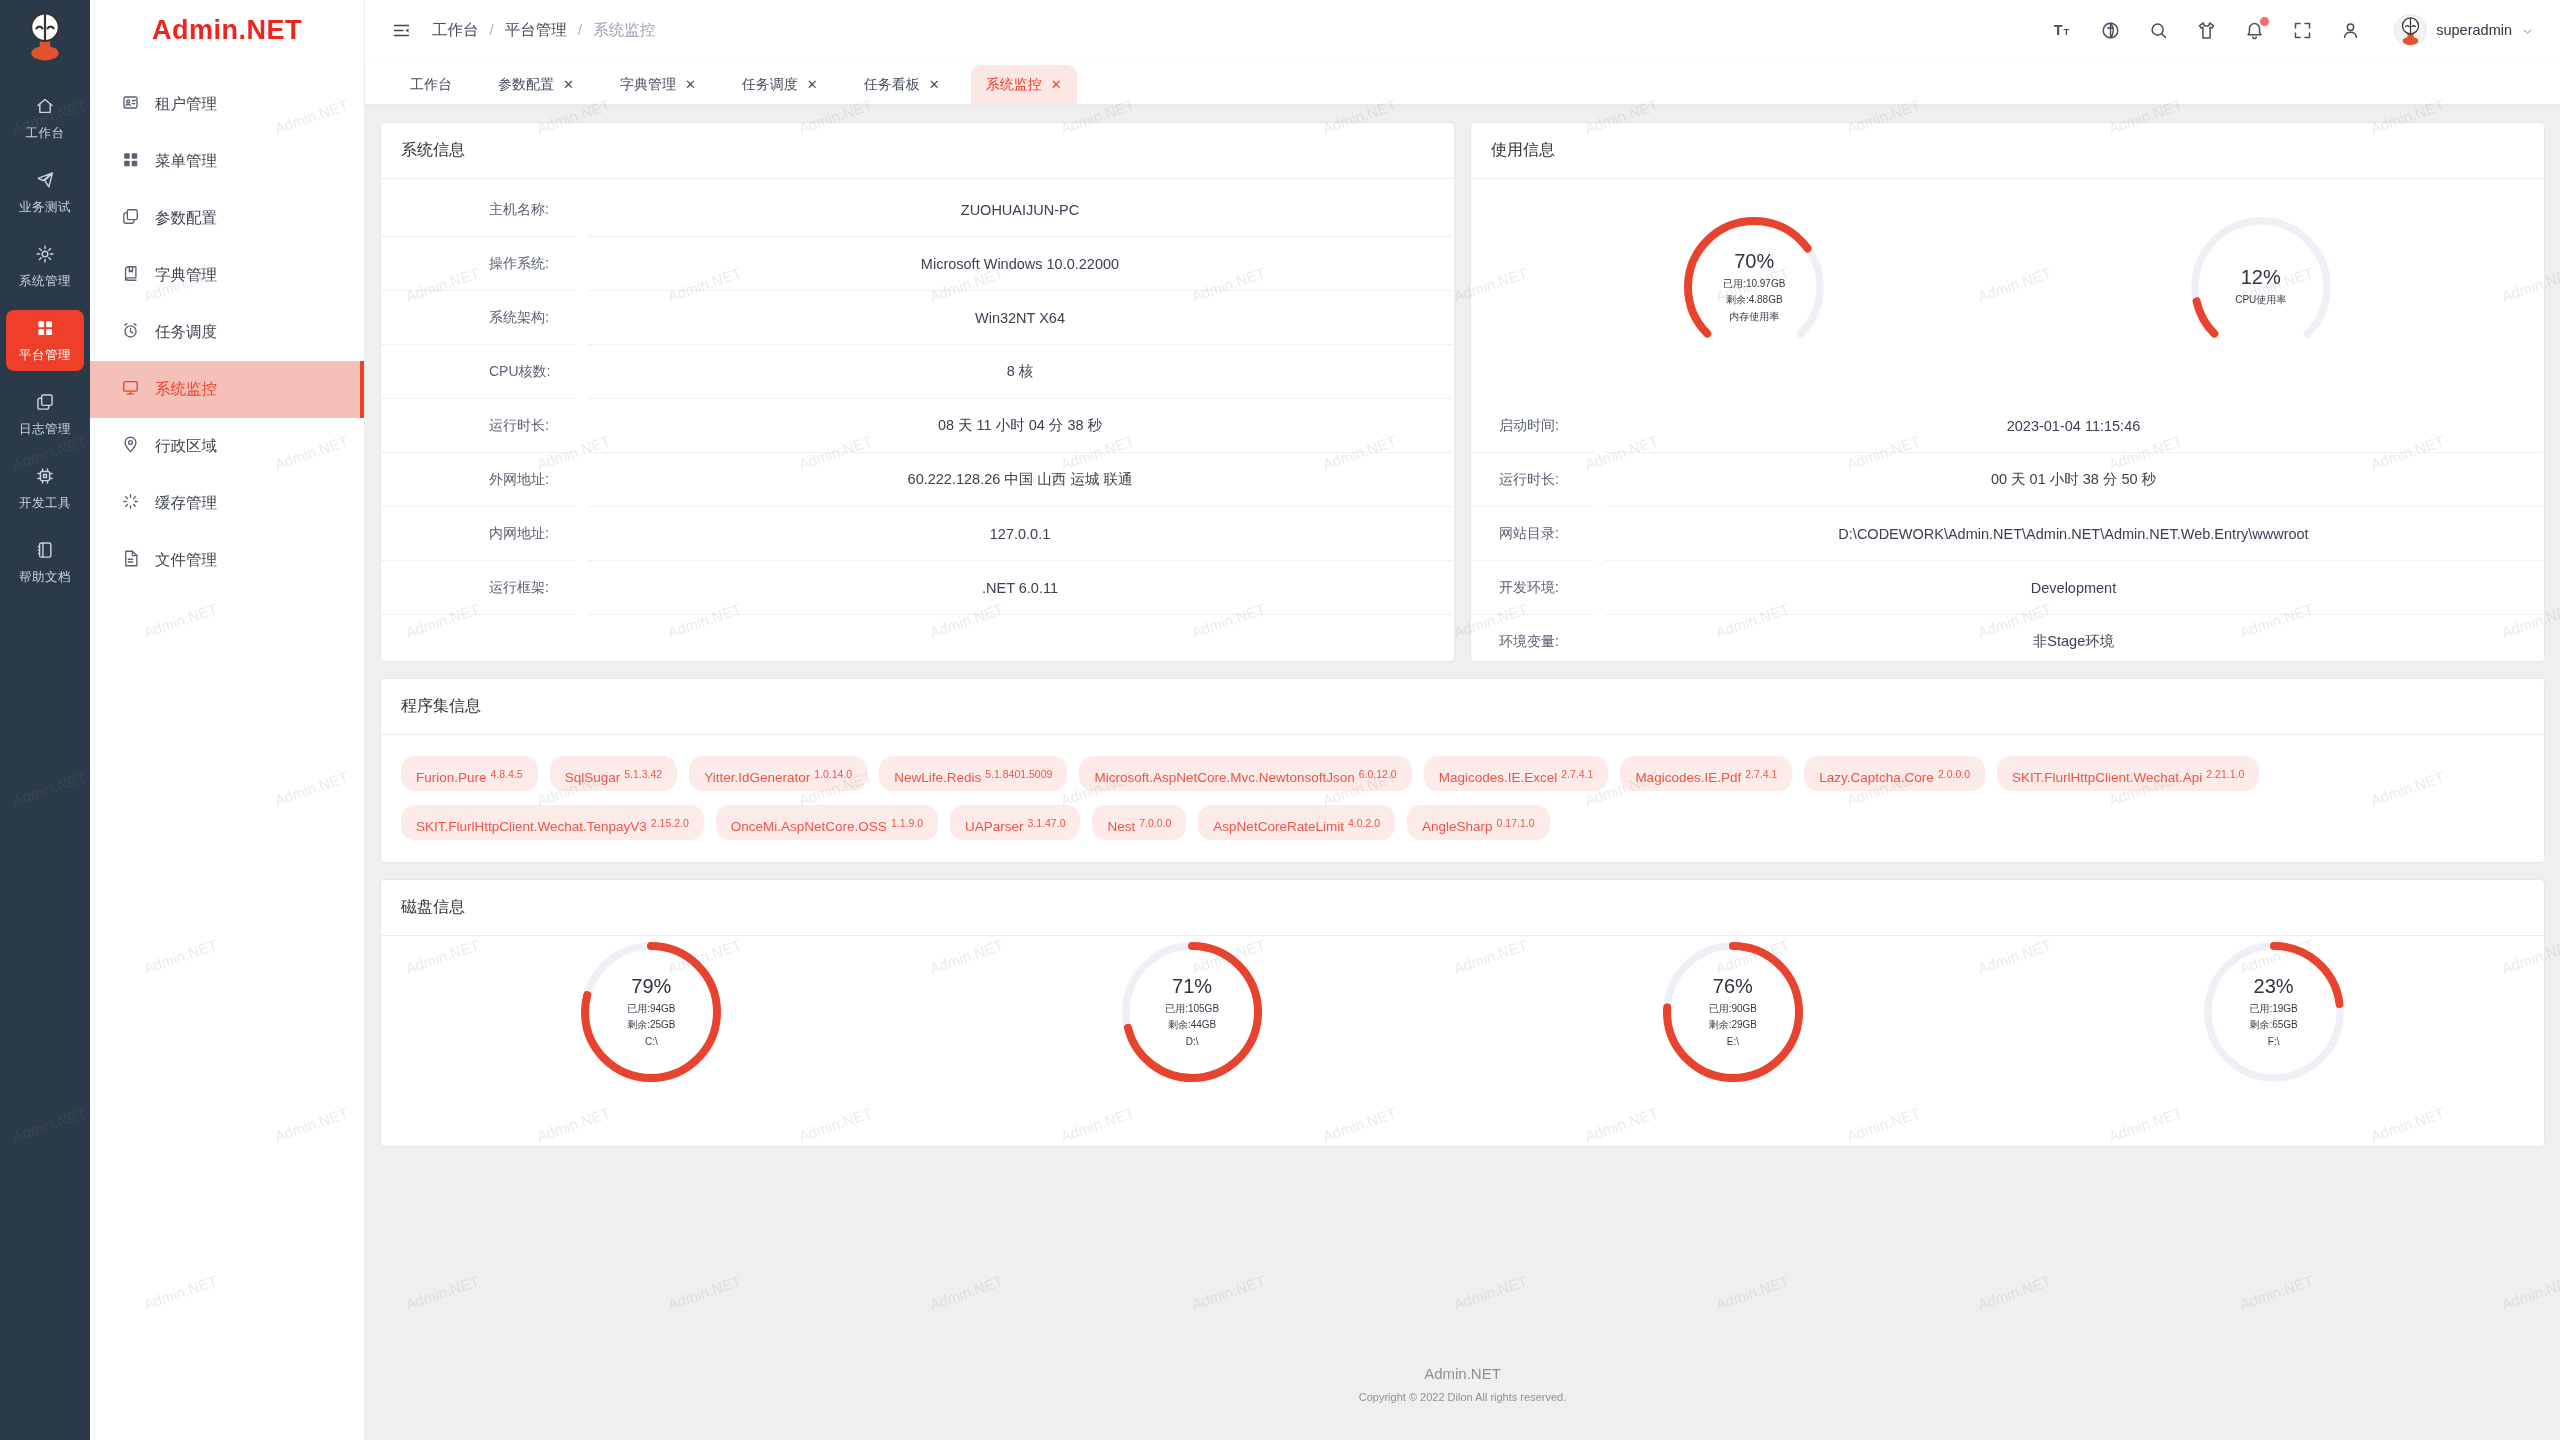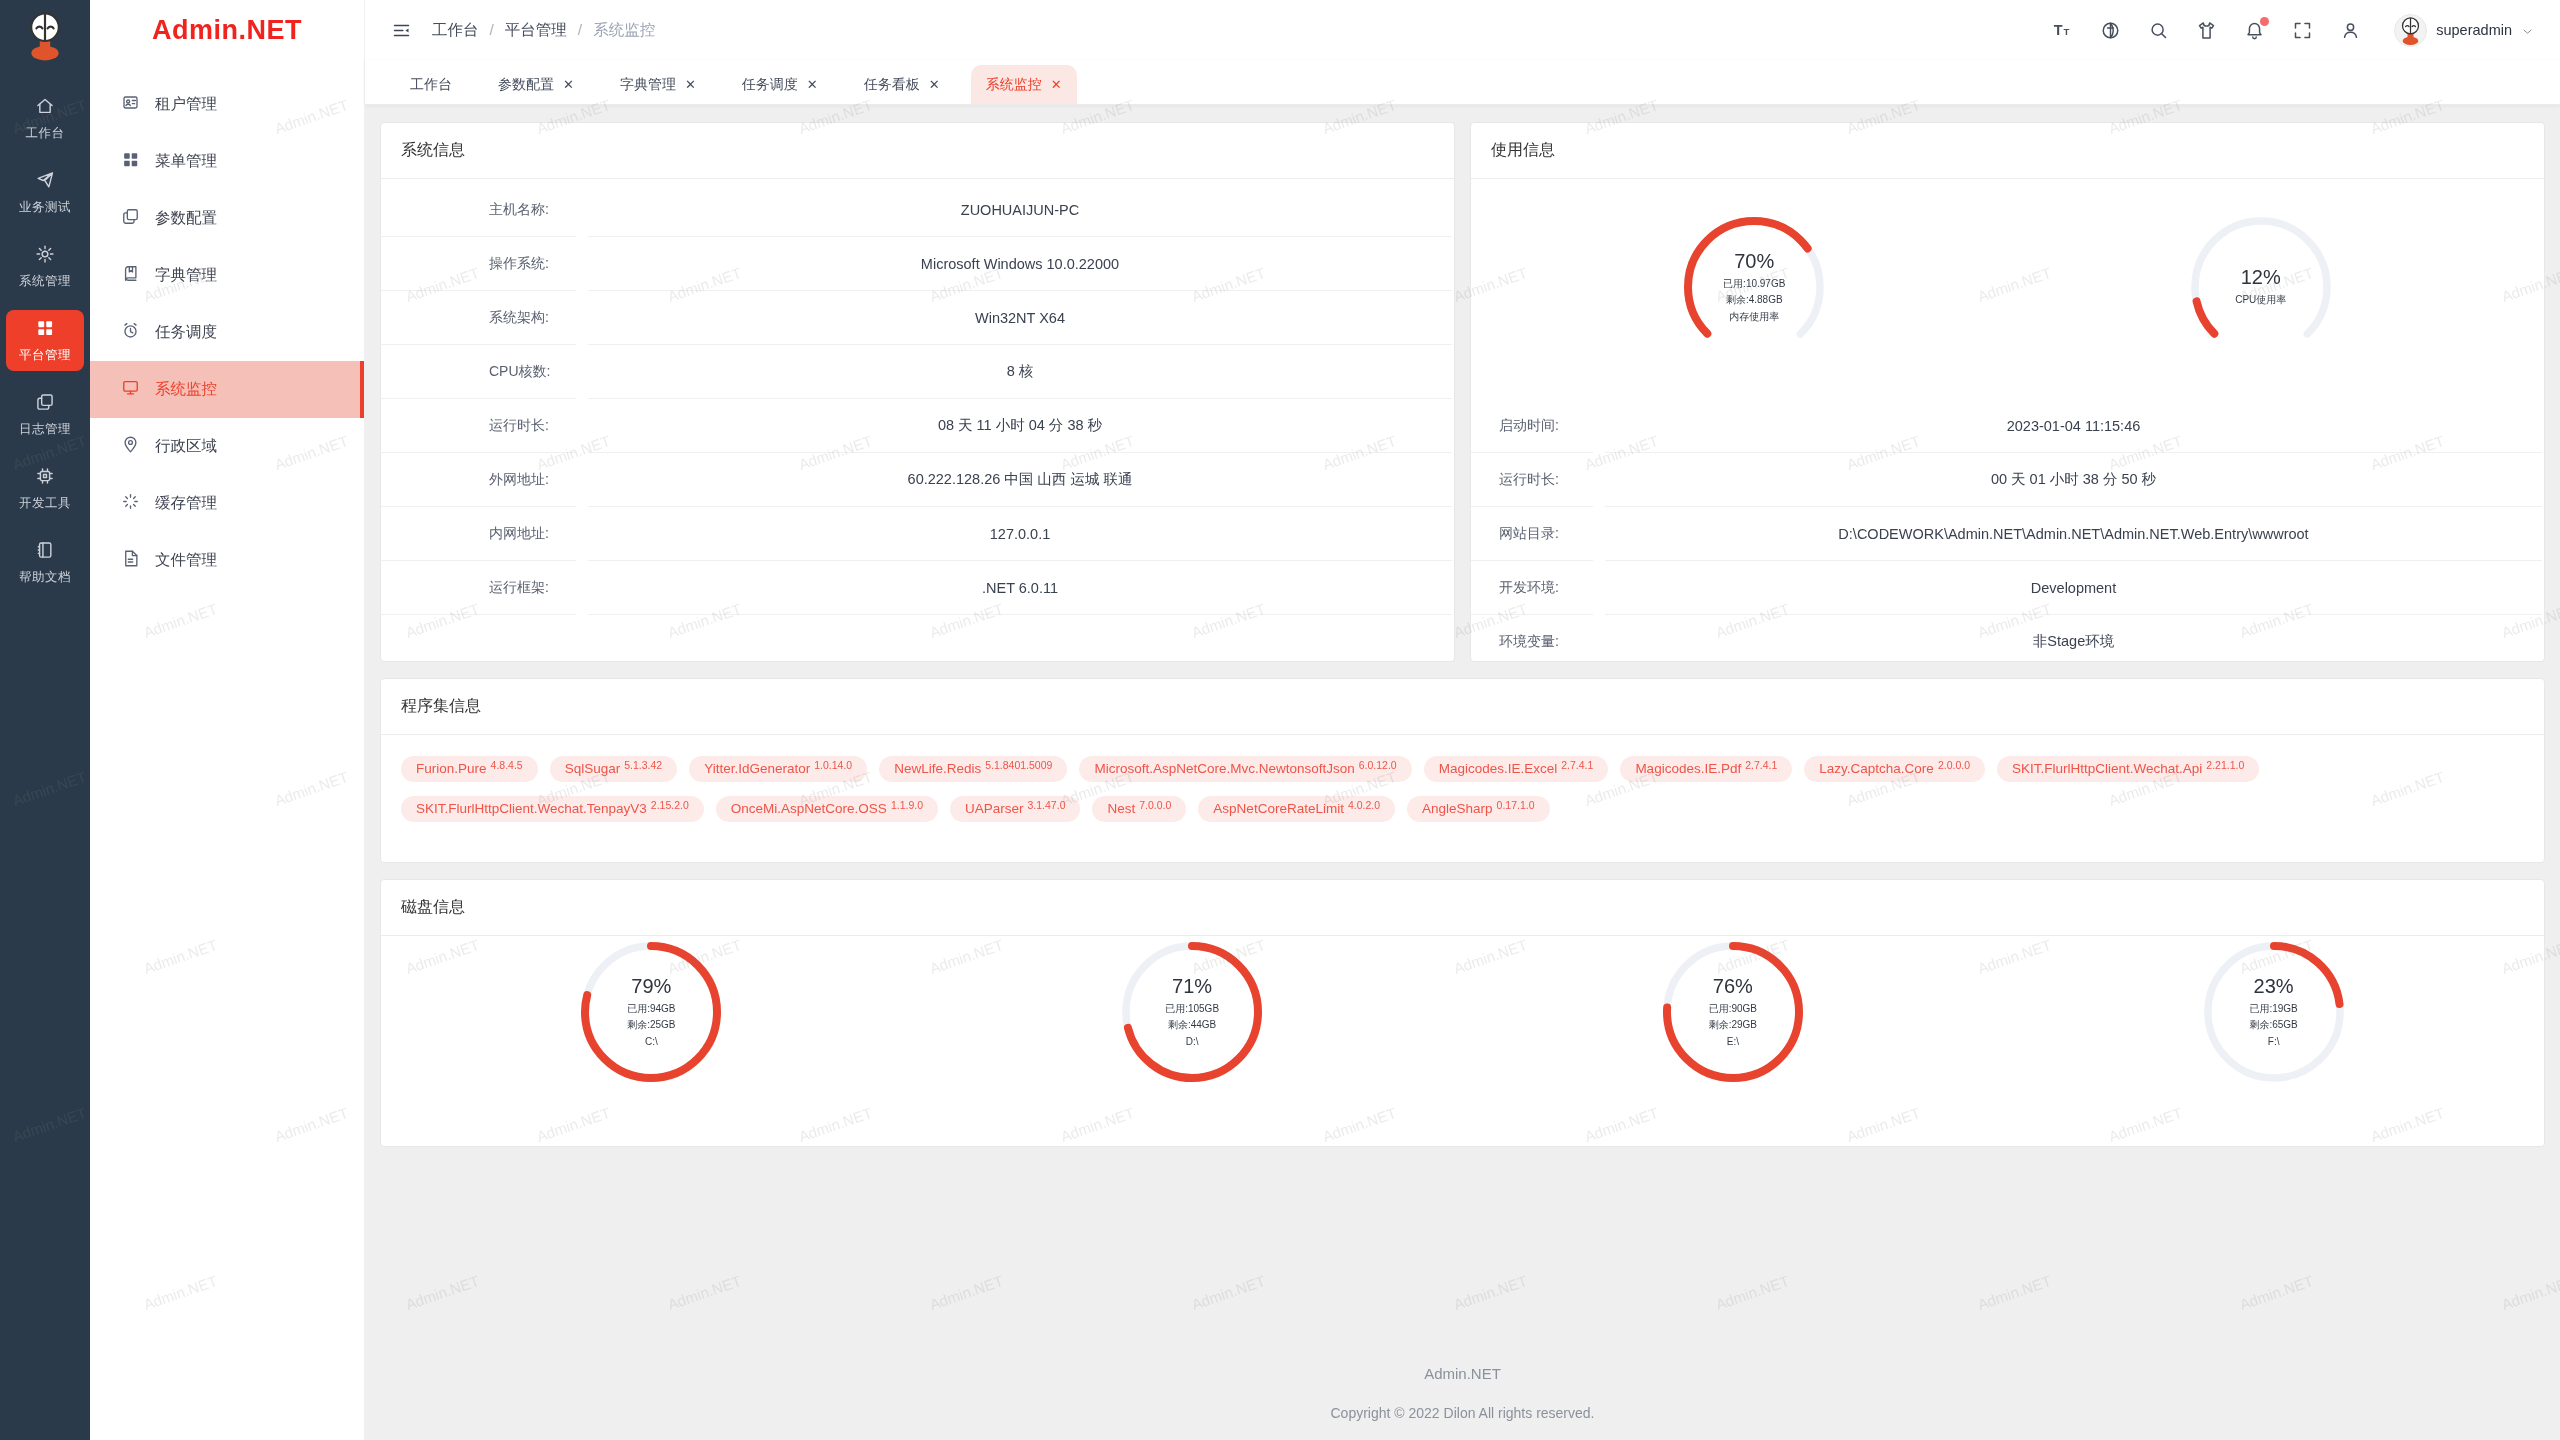--- a/index.html
+++ b/index.html
@@ -64,29 +64,29 @@
   .usage .info-label{width:122px;padding-left:28px}
   .info-value{flex:1;margin-left:12px;margin-right:2px;border-bottom:1px solid #eef0f4;display:flex;align-items:center;justify-content:center;text-align:center;font-size:14.5px;color:#3a4150}
   .gauges{height:216px;display:flex;align-items:center;justify-content:space-around;padding:0 30px}
   .gauge{position:relative;width:152px;height:152px}
   .gauge svg{position:absolute;inset:0}
   .gauge-txt{position:absolute;inset:0;display:flex;flex-direction:column;align-items:center;justify-content:center;gap:1px}
   .gauge-pct{font-size:20px;color:#2f333d;margin-bottom:2px}
   .gauge-line{font-size:10px;color:#333a46;line-height:1.55}
   #card-asm{height:185px;margin-bottom:16px}
   #card-asm .card-b{padding:21px 20px;display:flex;flex-wrap:wrap;gap:14px 12px;align-content:flex-start}
-  .pill{background:#fcebe9;color:#ef5449;border-radius:14px;padding:5px 15px 6px;font-size:13.5px;white-space:nowrap;cursor:default}
+  .pill{background:#fcebe9;color:#ef5449;border-radius:14px;padding:14px 15px 6px;font-size:13.5px;white-space:nowrap;cursor:default}
   .pill .ver{font-size:10.5px;position:relative;top:-4px;margin-left:4px}
   #card-disk{height:268px}
   #card-disk .card-b{height:210px;display:flex;}
   .disk-slot{flex:1;display:flex;justify-content:center}
 
   .footer{margin-top:218px;text-align:center;color:#8b919b}
   .footer .l1{font-size:15px}
-  .footer .l2{font-size:14px;margin-top:23px}
+  .footer .l2{font-size:11px;margin-top:9px}
 
   
   #watermark{position:fixed;inset:0;pointer-events:none;overflow:hidden;z-index:40}
   #watermark span{position:absolute;font-size:15px;color:rgba(130,130,130,.16);transform:rotate(-19deg);white-space:nowrap}
 </style>
 </head>
 <body>
 
 <div class="app">
 

